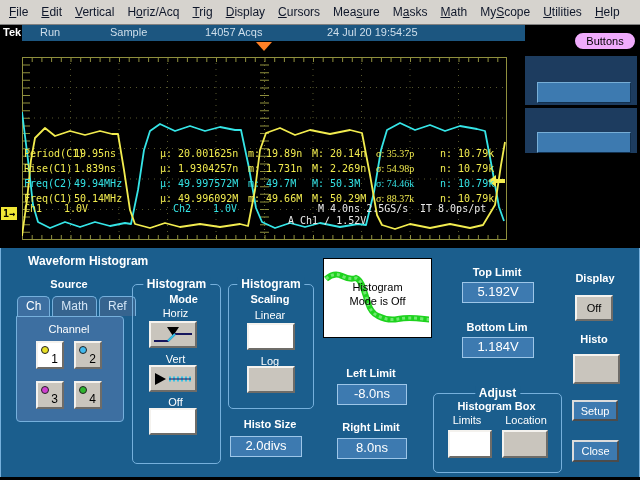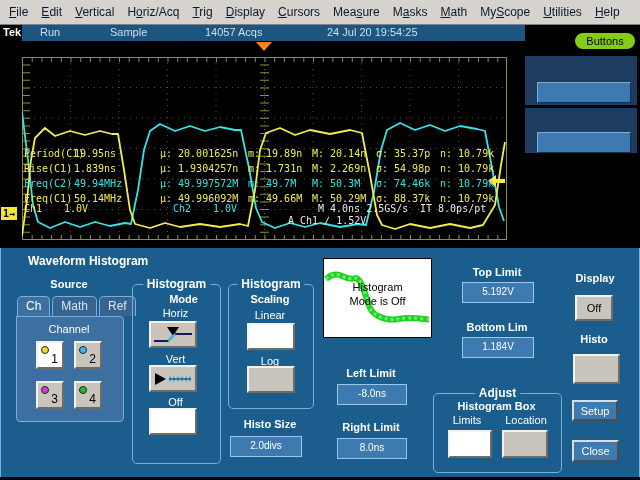--- a/index.html
+++ b/index.html
@@ -12,54 +12,54 @@
            font-size:12px;color:#0f172a;border-bottom:1px solid #808080;}
   .menu-item{cursor:default;white-space:nowrap;}
 
   
   .statusbar{position:absolute;left:0;top:25px;width:640px;height:16px;background:#000;font-size:11px;}
   .tek{position:absolute;left:3px;top:1px;color:#fff;font-weight:bold;}
   .sbar-blue{position:absolute;left:22px;top:0;width:503px;height:16px;background:#1c5680;color:#cfdfeb;}
   .sbar-blue span{position:absolute;top:1px;white-space:nowrap;}
 
   .buttons-pill{position:absolute;left:573px;top:31px;width:64px;height:20px;z-index:6;
-      background:#84cc16;border:2px solid #000;border-radius:10px;font-family:"Liberation Sans",sans-serif;
+      background:#f0abfc;border:2px solid #000;border-radius:10px;font-family:"Liberation Sans",sans-serif;
       font-size:11px;color:#000;text-align:center;line-height:16px;padding:0;}
 
   
   .scope{position:absolute;left:0;top:41px;width:640px;height:204px;background:#000;
          font-family:"DejaVu Sans Mono",monospace;font-size:10px;}
   .grat{position:absolute;left:22px;top:16px;}
   .trig-tri{position:absolute;left:256px;top:1px;width:0;height:0;
             border-left:8px solid transparent;border-right:8px solid transparent;border-top:9px solid #ff8026;}
   .mrow span{position:absolute;white-space:nowrap;}
   .mrow{position:absolute;left:0;top:0;width:640px;height:12px;}
   .yellow{color:#f2ec4f;} .cyan{color:#35e4e6;} .white{color:#e8e8e8;}
-  .c0{left:24px;} .c1{left:74px;} .c2{left:160px;} .c3{left:248px;} .c4{left:312px;} .c5{left:376px;} .c6{left:440px;}
+  .c0{left:24px;} .c1{left:74px;} .c2{left:160px;} .c3{left:248px;} .c4{left:312px;} .c5{left:376px;font-family:Liberation Serif, serif;} .c6{left:440px;}
   .ro span{position:absolute;white-space:nowrap;}
   .marker-chip{position:absolute;left:1px;top:166px;background:#f0e636;color:#000;
                font-weight:bold;padding:0 2px;font-size:10px;line-height:13px;}
   .side-panel{position:absolute;left:524px;width:114px;background:#1d3c5f;border:1px solid #000;box-sizing:border-box;}
   .side-inner{position:absolute;left:12px;width:92px;height:19px;background:#3d7ab0;
               border-top:1px solid #77aed6;border-left:1px solid #77aed6;
               border-bottom:1px solid #12304e;border-right:1px solid #12304e;}
 
   
   .panel{position:absolute;left:0;top:245px;width:640px;height:235px;background:#1b5e8d;
          border-top:3px solid #000;border-bottom:3px solid #000;box-sizing:border-box;
          box-shadow:inset 6px 0 0 -5px #76b0dc, inset -6px 0 0 -5px #76b0dc;
          font-size:11px;color:#fff;}
   .panel-title{position:absolute;left:28px;top:6px;font-weight:bold;font-size:12px;}
   .blabel{position:absolute;font-weight:bold;text-align:center;white-space:nowrap;}
   .rlabel{position:absolute;text-align:center;white-space:nowrap;}
   .groupbox{position:absolute;border:1px solid #76b0dc;border-radius:5px;}
   .groupbox>.gtitle{position:absolute;top:-8px;left:50%;transform:translateX(-50%);
         background:#1b5e8d;padding:0 4px;font-weight:bold;font-size:12px;white-space:nowrap;}
   .valbox{position:absolute;background:#3d7ab0;border:1px solid #9dc6e8;color:#fff;
-          text-align:center;line-height:17px;font-size:10px;}
+          text-align:center;line-height:17px;font-size:13px;}
   .gbtn{position:absolute;background:#c9c5bd;border:2px solid;border-color:#f4f2ee #6e6c68 #6e6c68 #f4f2ee;
         box-sizing:border-box;padding:0;}
   .gbtn.sel{background:#fff;}
   .cmdbtn{position:absolute;background:#3d7ab0;border:2px solid;border-color:#dcdcdc #4c4c4c #4c4c4c #dcdcdc;
         color:#fff;font-family:"Liberation Sans",sans-serif;font-size:11px;text-align:center;box-sizing:border-box;padding:0;}
   .src-body{position:absolute;left:16px;top:68px;width:106px;height:104px;background:#3d6fa1;
             border:1px solid #76b0dc;border-radius:0 4px 4px 4px;}
   .tabs{position:absolute;left:17px;top:48px;display:flex;gap:2px;}
   .tab{height:19px;border:1px solid #76b0dc;border-bottom:none;border-radius:5px 5px 0 0;
        background:#36648f;color:#d4e6f6;padding:0 8px;line-height:18px;font-size:12px;}

